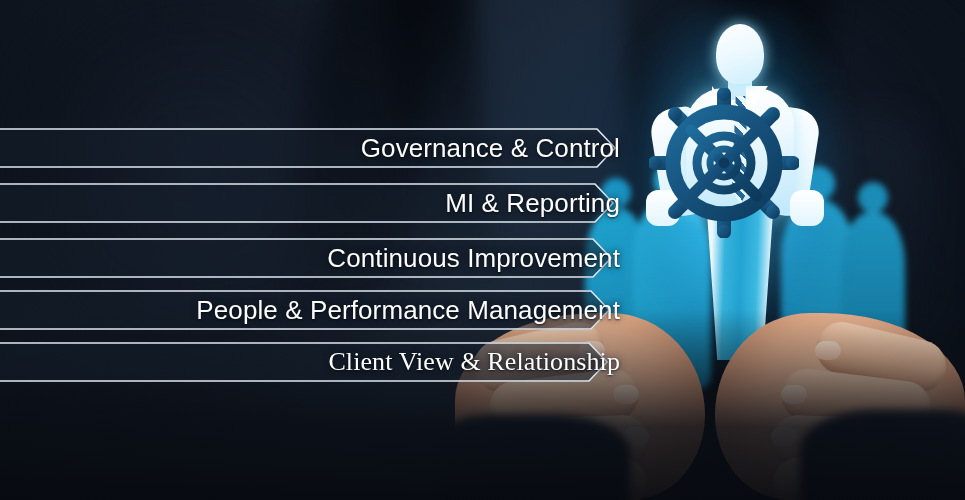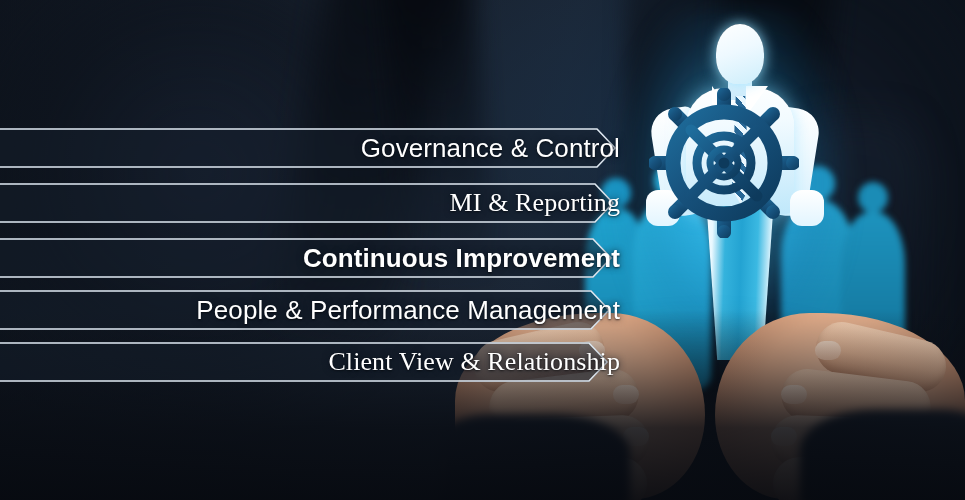--- a/index.html
+++ b/index.html
@@ -330,29 +330,29 @@
         <polyline class="arrow-stroke" points="0,1 617,1 635,20 617,39 0,39"></polyline>
       </svg>
       <div class="arrow-label" style="width:600px;">Governance &amp; Control</div>
     </div>
 
     <div class="arrow-row" style="top:183px;width:640px;">
       <svg width="640" height="40" viewBox="0 0 640 40" preserveAspectRatio="none">
         <polygon class="arrow-fill" points="0,0 615,0 633,20 615,40 0,40"></polygon>
         <polyline class="arrow-stroke" points="0,1 615,1 633,20 615,39 0,39"></polyline>
       </svg>
-      <div class="arrow-label" style="width:598px;font-family:Liberation Serif, serif;">MI &amp; Reporting</div>
+      <div class="arrow-label" style="width:598px;">MI &amp; Reporting</div>
     </div>
 
     <div class="arrow-row" style="top:238px;width:640px;">
       <svg width="640" height="40" viewBox="0 0 640 40" preserveAspectRatio="none">
         <polygon class="arrow-fill" points="0,0 613,0 631,20 613,40 0,40"></polygon>
         <polyline class="arrow-stroke" points="0,1 613,1 631,20 613,39 0,39"></polyline>
       </svg>
-      <div class="arrow-label" style="width:596px;font-weight:bold;">Continuous Improvement</div>
+      <div class="arrow-label" style="width:596px;">Continuous Improvement</div>
     </div>
 
     <div class="arrow-row" style="top:290px;width:640px;">
       <svg width="640" height="40" viewBox="0 0 640 40" preserveAspectRatio="none">
         <polygon class="arrow-fill" points="0,0 611,0 629,20 611,40 0,40"></polygon>
         <polyline class="arrow-stroke" points="0,1 611,1 629,20 611,39 0,39"></polyline>
       </svg>
       <div class="arrow-label" style="width:594px;">People &amp; Performance Management</div>
     </div>
 

